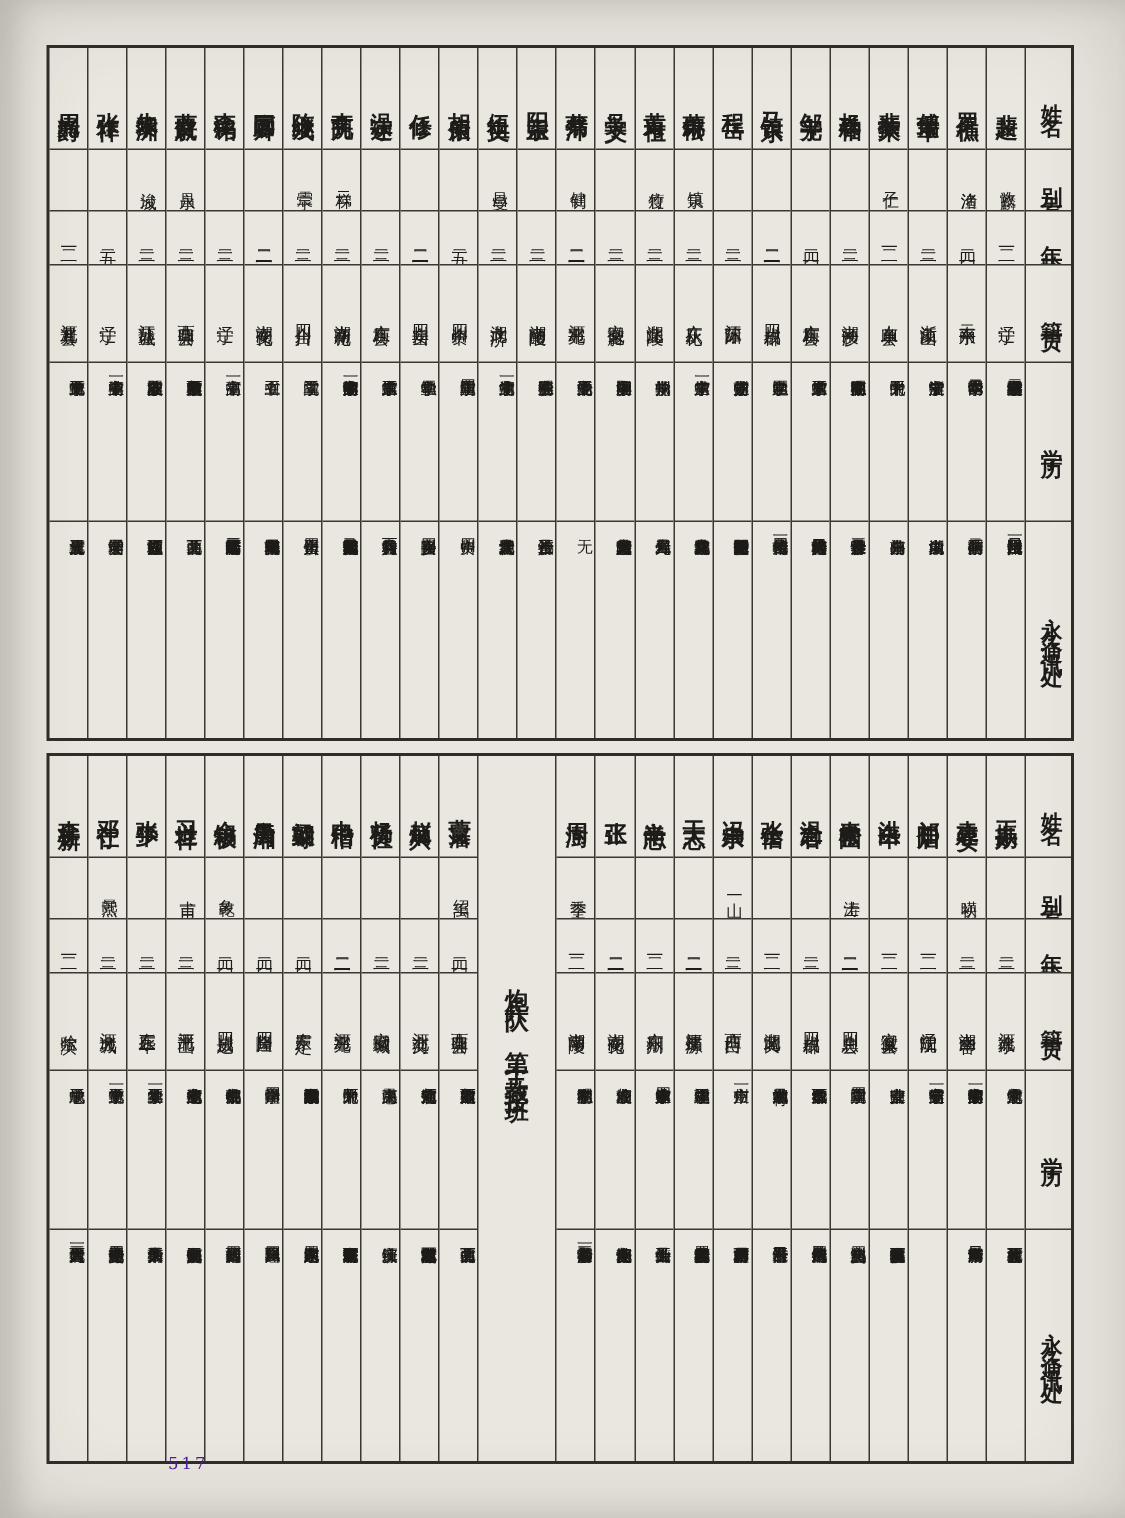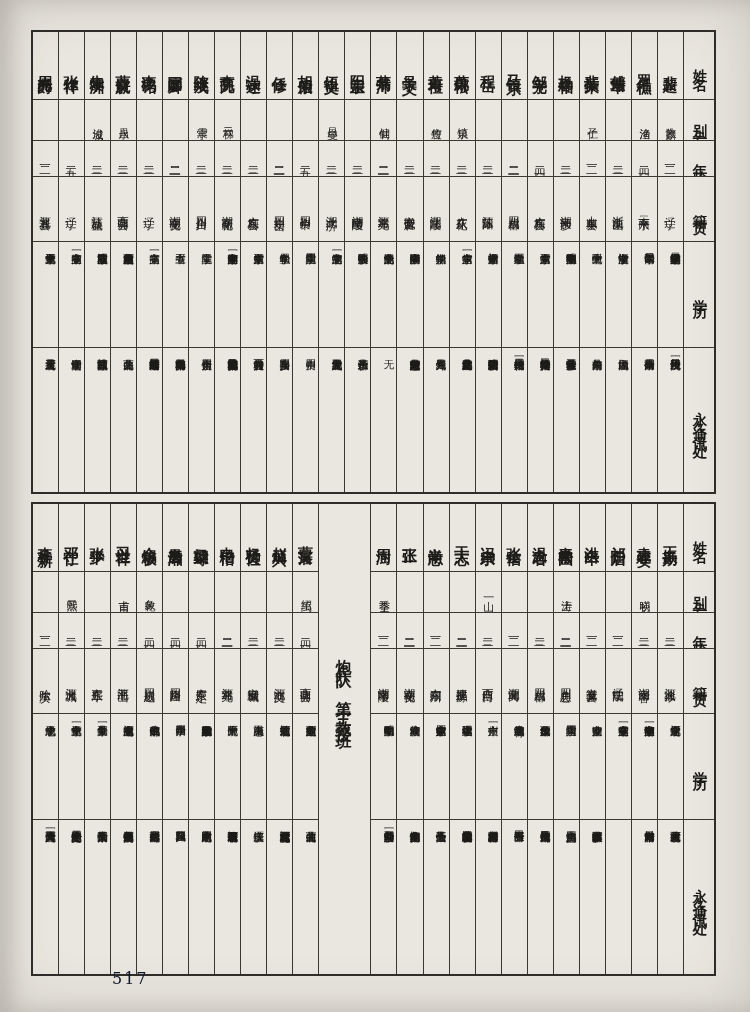--- a/index.html
+++ b/index.html
@@ -77,23 +77,23 @@
     padding-top: 142px;
     padding-right: 17px;
   }
   .note { font-size: 8px; letter-spacing: 0; padding-top: 2px; color: #3c3a34; }
 
   .page-number {
     position: absolute;
     left: 112px;
     top: 969px;
     font-family: "DejaVu Serif", serif;
-    font-size: 16px;
+    font-size: 11px;
     letter-spacing: 2px;
-    color: #0f172a;
+    color: #4c1d95;
   }
 </style>
 </head>
 <body>
 
 <div id="table-top" class="roster">
     <div class="col header-col">
       <div class="cell hdr center r-name">姓名</div>
       <div class="cell hdr center r-byname">别号</div>
       <div class="cell hdr center r-age">年龄</div>

